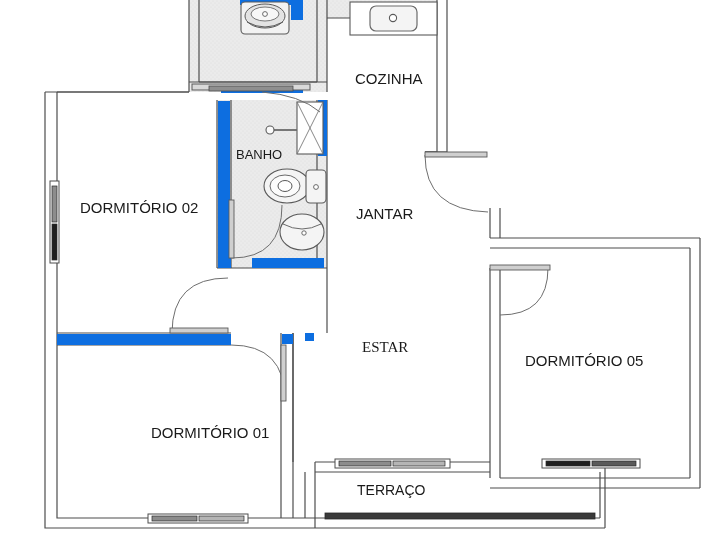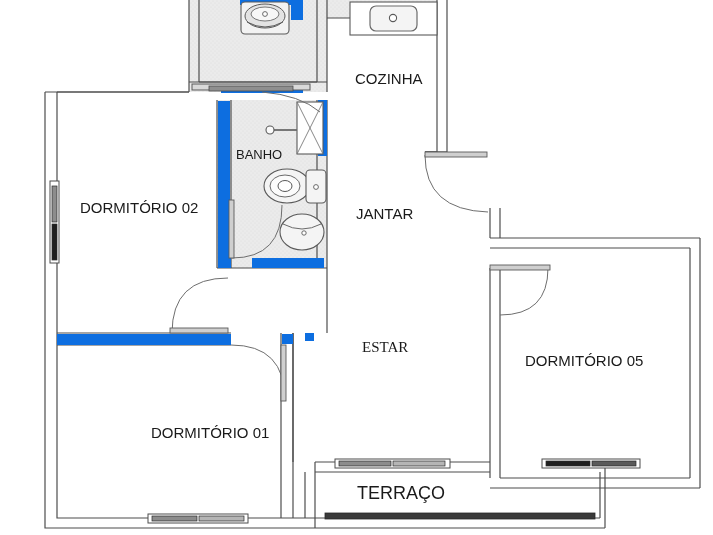--- a/index.html
+++ b/index.html
@@ -211,15 +211,15 @@
   <div class="room-label" style="left:80px;top:200px;font-size:15px;text-align:right;">DORMITÓRIO 02</div>
 
   <div class="room-label" style="left:356px;top:198px;font-size:15px;margin-top:8px;">JANTAR</div>
 
   <div class="room-label" style="left:362px;top:339px;font-size:15px;font-family:Liberation Serif, serif;">ESTAR</div>
 
   <div class="room-label" style="left:525px;top:353px;font-size:15px;">DORMITÓRIO 05</div>
 
   <div class="room-label" style="left:113px;top:425px;font-size:15px;margin-left:38px;">DORMITÓRIO 01</div>
 
-  <div class="room-label" style="left:357px;top:483px;font-size:18px;">TERRAÇO</div>
+  <div class="room-label" style="left:357px;top:483px;font-size:14px;">TERRAÇO</div>
 
 </div>
 
 </body></html>

